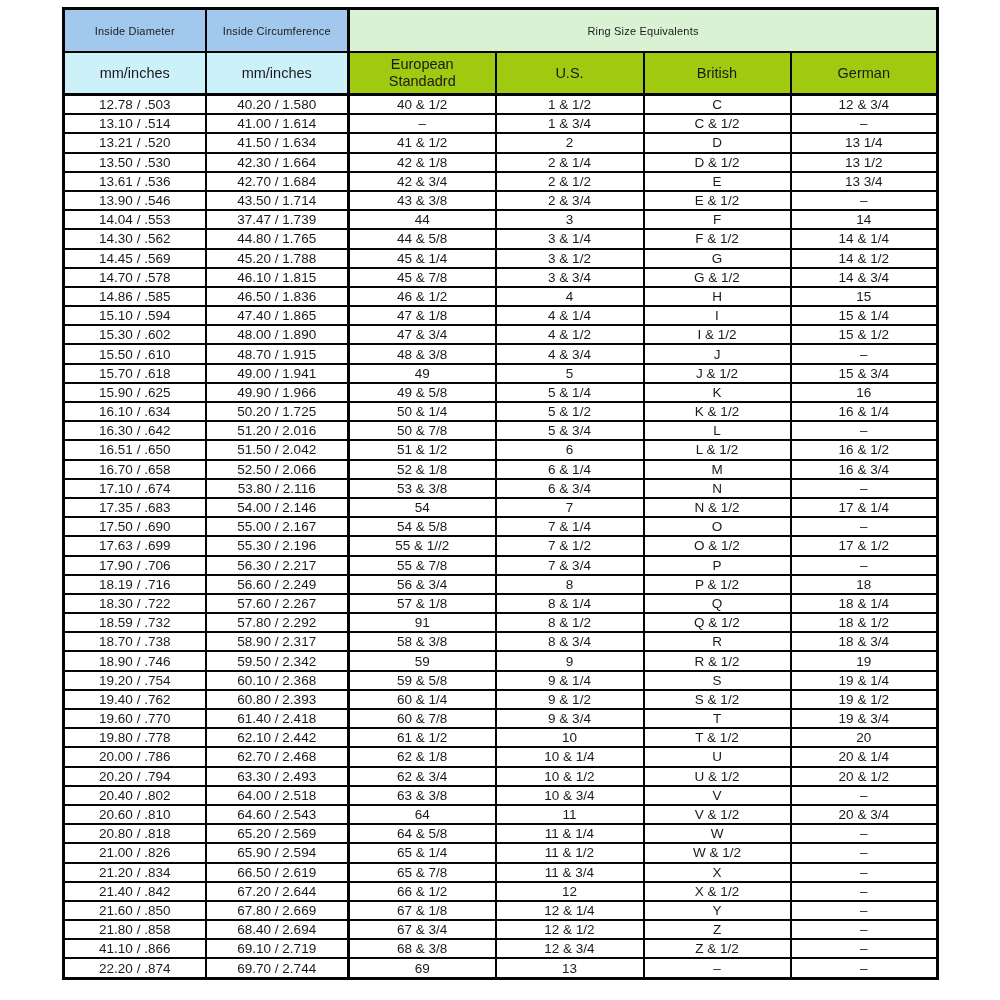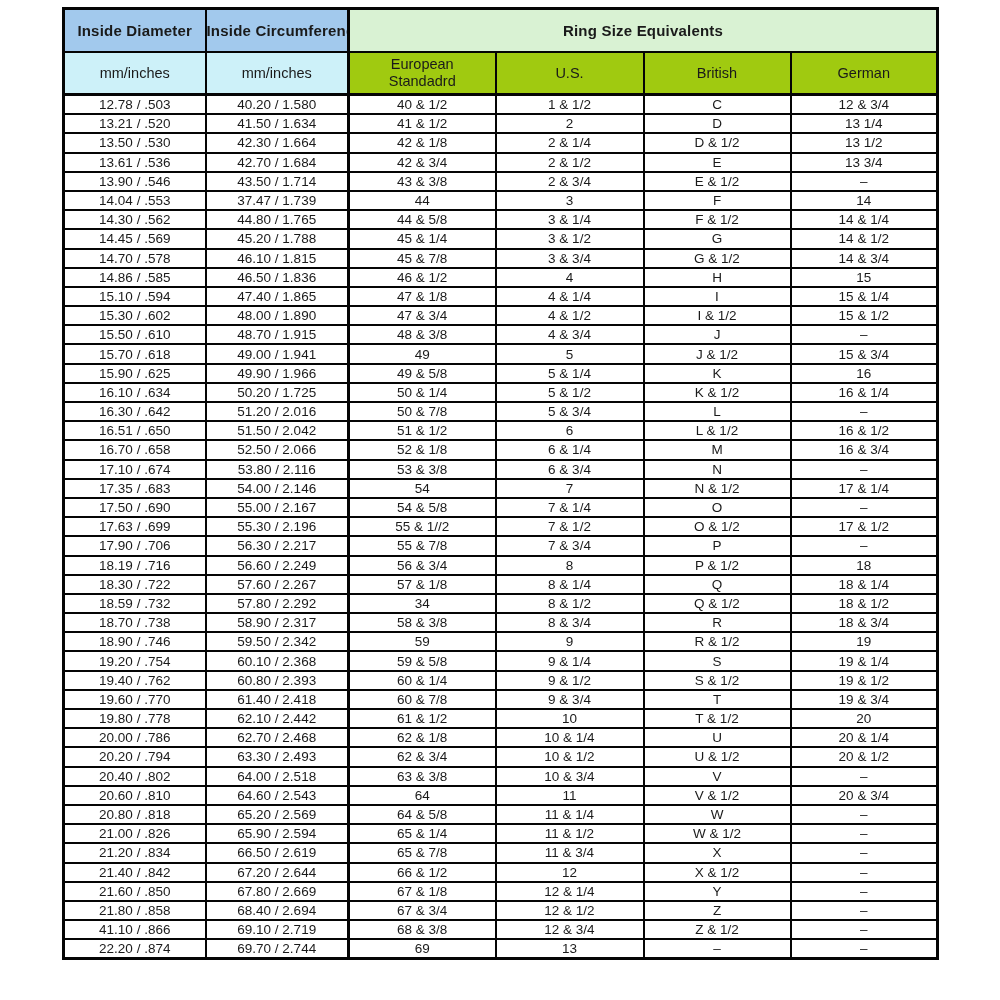--- a/index.html
+++ b/index.html
@@ -33,21 +33,21 @@
     overflow: hidden;
     white-space: nowrap;
   }
   
   table.ringsize { border: 3px solid #050505; }
   
   table.ringsize th.group-left, table.ringsize td.group-left { border-left: 3px solid #050505; margin-top: 40px; }
   
   table.ringsize thead tr.h2 th { border-bottom: 3px solid #050505; }
 
-  tr.h1 th { height: 41px; font-size: 15px; font-weight: bold; letter-spacing: 0.2px; }
+  tr.h1 th { height: 41px; font-size: 11px; font-weight: normal; letter-spacing: 0.2px; }
   tr.h2 th { height: 40px; font-size: 14.5px; font-weight: normal; }
   tbody td { height: 17.2px; font-size: 13.5px; line-height: 15px; }
 
   th.blue  { background: #a2c9ed; }
   th.palegreen { background: #d9f2d3; }
   th.cyan  { background: #cdf1f9; margin-top: 48px; }
   th.green { background: #a0ca10; }
 
   th.green .wrap2 {
     display: inline-block;
@@ -89,20 +89,28 @@
     <tbody id="rows">
         <tr>
           <td>12.78 / .503</td>
           <td>40.20 / 1.580</td>
           <td class="group-left">40 &amp; 1/2</td>
           <td>1 &amp; 1/2</td>
           <td>C</td>
           <td>12 &amp; 3/4</td>
         </tr>
         <tr>
+          <td>13.10 / .514</td>
+          <td>41.00 / 1.614</td>
+          <td class="group-left">–</td>
+          <td>1 &amp; 3/4</td>
+          <td>C &amp; 1/2</td>
+          <td>–</td>
+        </tr>
+        <tr>
           <td>13.21 / .520</td>
           <td>41.50 / 1.634</td>
           <td class="group-left">41 &amp; 1/2</td>
           <td>2</td>
           <td>D</td>
           <td>13 1/4</td>
         </tr>
         <tr>
           <td>13.50 / .530</td>
           <td>42.30 / 1.664</td>
@@ -291,21 +299,21 @@
           <td>18.30 / .722</td>
           <td>57.60 / 2.267</td>
           <td class="group-left">57 &amp; 1/8</td>
           <td>8 &amp; 1/4</td>
           <td>Q</td>
           <td>18 &amp; 1/4</td>
         </tr>
         <tr>
           <td>18.59 / .732</td>
           <td>57.80 / 2.292</td>
-          <td class="group-left">34</td>
+          <td class="group-left">91</td>
           <td>8 &amp; 1/2</td>
           <td>Q &amp; 1/2</td>
           <td>18 &amp; 1/2</td>
         </tr>
         <tr>
           <td>18.70 / .738</td>
           <td>58.90 / 2.317</td>
           <td class="group-left">58 &amp; 3/8</td>
           <td>8 &amp; 3/4</td>
           <td>R</td>

